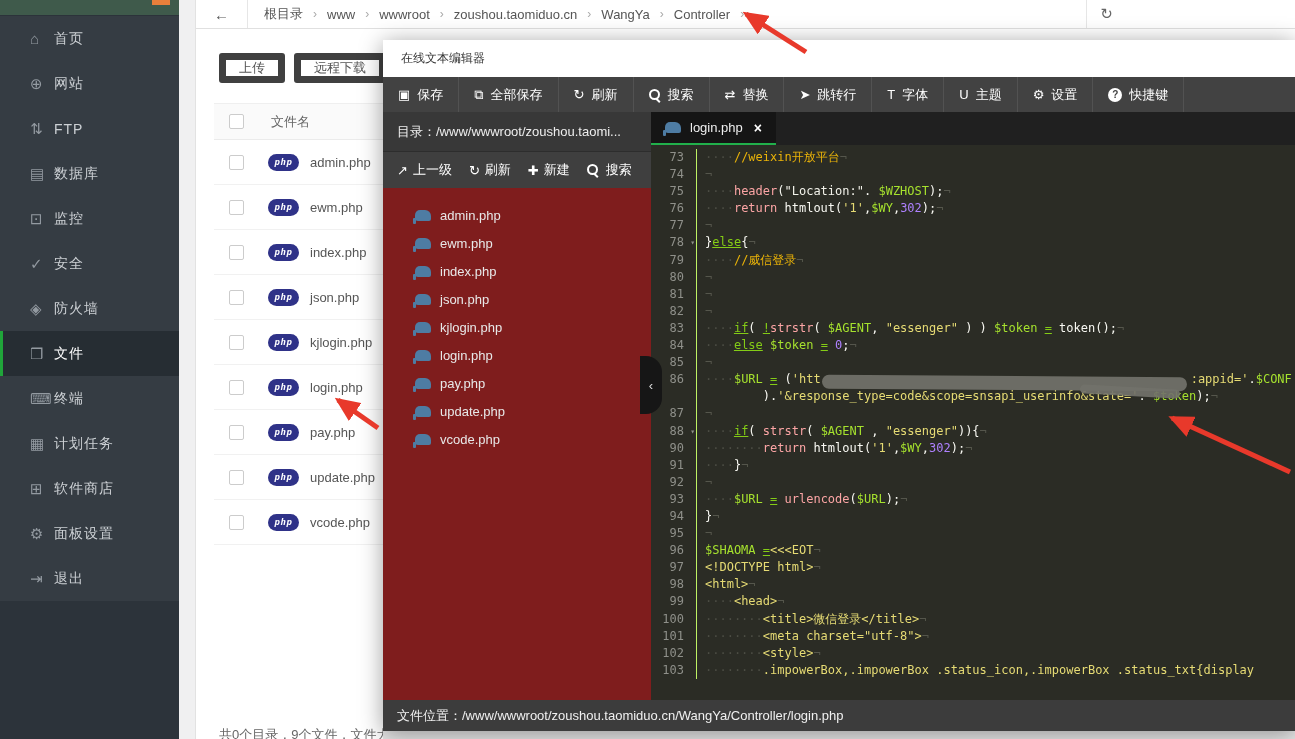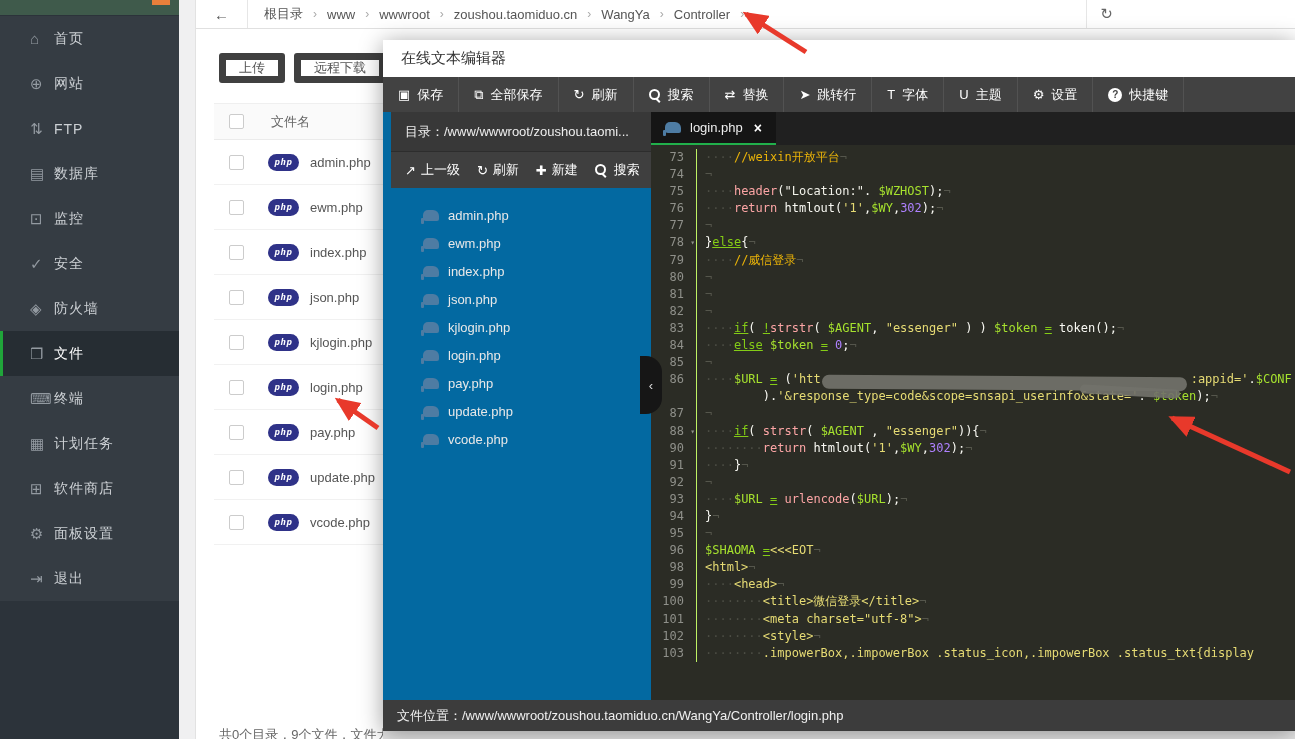--- a/index.html
+++ b/index.html
@@ -38,27 +38,27 @@
   .fm-row{ height:45px; display:flex; align-items:center; border-bottom:1px solid #f1f1f1; cursor:pointer; }
   .php-badge{ margin-left:24px; width:31px; height:17px; border-radius:9px; background:#2f3288; color:#fff; display:flex; align-items:center; justify-content:center; font:italic bold 9px "DejaVu Sans Mono",monospace; letter-spacing:.5px; flex:0 0 auto; }
   .fm-row .fname{ margin-left:11px; font-size:13px; color:#555; }
   .fm-footer{ position:absolute; left:23px; top:726px; font-size:13px; color:#666; white-space:nowrap; }
   .fm-footer .link{ color:#20a53a; cursor:pointer; }
 
   .under-modal-strip{ position:absolute; left:383px; top:731px; width:912px; height:8px; background:#e7e7e7; }
 
   
   .modal{ position:absolute; left:383px; top:40px; width:912px; height:691px; background:#2b2c25; box-shadow:0 3px 22px rgba(0,0,0,.38); }
-  .modal-header{ height:37px; background:#fff; display:flex; align-items:center; padding-left:18px; font-size:15px; color:#333; }
+  .modal-header{ height:37px; background:#fff; display:flex; align-items:center; padding-left:18px; font-size:12px; color:#333; }
   .ed-toolbar{ height:35px; background:#424242; display:flex; align-items:stretch; }
   .ed-btn{ display:flex; align-items:center; padding:0 15px; border-right:1px solid #525252; color:#fff; font-size:13px; cursor:pointer; white-space:nowrap; }
   .ed-btn .tb-ico{ margin-right:7px; font-size:13px; color:#fff; }
   .modal-body{ display:flex; height:588px; }
 
-  .tree{ width:268px; background:#0369a1; display:flex; flex-direction:column; flex:0 0 auto;padding-left:8px; }
+  .tree{ width:268px; background:#7f1d1d; display:flex; flex-direction:column; flex:0 0 auto; }
   .tree-dir{ height:40px; background:#383838; border-bottom:1px solid #2d2d2d; color:#eee; font-size:13px; display:flex; align-items:center; padding:0 14px; white-space:nowrap; overflow:hidden; }
   .tree-toolbar{ height:36px; background:#3f3f3f; display:flex; align-items:center; gap:17px; padding-left:14px; color:#fff; font-size:13px; }
   .tree-tb-btn{ display:flex; align-items:center; cursor:pointer; white-space:nowrap; }
   .tree-tb-btn .tb-ico{ margin-right:5px; font-size:13px; }
   .tree-list{ padding-top:13px; overflow:hidden; }
   .tree-item{ height:28px; display:flex; align-items:center; padding-left:32px; color:#e8e8e8; font-size:13px; cursor:pointer; white-space:nowrap; }
   .eleph{ display:inline-block; width:16px; height:11px; background:#4e7ca3; border-radius:5px 6px 2px 3px; position:relative; margin-right:9px; flex:0 0 auto; }
   .eleph::after{ content:""; position:absolute; left:-2px; bottom:-3px; width:3px; height:6px; background:#4e7ca3; border-radius:1px; }
 
   .collapse-handle{ position:absolute; left:257px; top:316px; width:22px; height:58px; background:#161616; border-radius:0 16px 16px 0; display:flex; align-items:center; justify-content:center; color:#ddd; font-size:13px; cursor:pointer; z-index:4; }
@@ -383,20 +383,21 @@
             <div class="code-row"><span class="gutter"></span><span class="code-line"><span class="tk-pl">        ).</span><span class="tk-st">'&amp;response_type=code&amp;scope=snsapi_userinfo&amp;state='</span><span class="tk-pl">. </span><span class="tk-va">$token</span><span class="tk-pl">);</span><span class="tk-eol">¬</span></span></div>
             <div class="code-row"><span class="gutter">87</span><span class="code-line"><span class="tk-eol">¬</span></span></div>
             <div class="code-row"><span class="gutter">88<span class="fold">▾</span></span><span class="code-line"><span class="tk-ws">····</span><span class="tk-kw">if</span><span class="tk-pl">( </span><span class="tk-fn">strstr</span><span class="tk-pl">( </span><span class="tk-va">$AGENT</span><span class="tk-pl"> , </span><span class="tk-st">"essenger"</span><span class="tk-pl">)){</span><span class="tk-eol">¬</span></span></div>
             <div class="code-row"><span class="gutter">90</span><span class="code-line"><span class="tk-ws">········</span><span class="tk-fn">return</span><span class="tk-pl"> htmlout(</span><span class="tk-st">'1'</span><span class="tk-pl">,</span><span class="tk-va">$WY</span><span class="tk-pl">,</span><span class="tk-nu">302</span><span class="tk-pl">);</span><span class="tk-eol">¬</span></span></div>
             <div class="code-row"><span class="gutter">91</span><span class="code-line"><span class="tk-ws">····</span><span class="tk-pl">}</span><span class="tk-eol">¬</span></span></div>
             <div class="code-row"><span class="gutter">92</span><span class="code-line"><span class="tk-eol">¬</span></span></div>
             <div class="code-row"><span class="gutter">93</span><span class="code-line"><span class="tk-ws">····</span><span class="tk-va">$URL</span><span class="tk-pl"> </span><span class="tk-kw">=</span><span class="tk-pl"> </span><span class="tk-fn">urlencode</span><span class="tk-pl">(</span><span class="tk-va">$URL</span><span class="tk-pl">);</span><span class="tk-eol">¬</span></span></div>
             <div class="code-row"><span class="gutter">94</span><span class="code-line"><span class="tk-pl">}</span><span class="tk-eol">¬</span></span></div>
             <div class="code-row"><span class="gutter">95</span><span class="code-line"><span class="tk-eol">¬</span></span></div>
             <div class="code-row"><span class="gutter">96</span><span class="code-line"><span class="tk-va">$SHAOMA</span><span class="tk-pl"> </span><span class="tk-kw">=</span><span class="tk-st">&lt;&lt;&lt;EOT</span><span class="tk-eol">¬</span></span></div>
+            <div class="code-row"><span class="gutter">97</span><span class="code-line"><span class="tk-st">&lt;!DOCTYPE html&gt;</span><span class="tk-eol">¬</span></span></div>
             <div class="code-row"><span class="gutter">98</span><span class="code-line"><span class="tk-st">&lt;html&gt;</span><span class="tk-eol">¬</span></span></div>
             <div class="code-row"><span class="gutter">99</span><span class="code-line"><span class="tk-ws">····</span><span class="tk-st">&lt;head&gt;</span><span class="tk-eol">¬</span></span></div>
             <div class="code-row"><span class="gutter">100</span><span class="code-line"><span class="tk-ws">········</span><span class="tk-st">&lt;title&gt;微信登录&lt;/title&gt;</span><span class="tk-eol">¬</span></span></div>
             <div class="code-row"><span class="gutter">101</span><span class="code-line"><span class="tk-ws">········</span><span class="tk-st">&lt;meta charset="utf-8"&gt;</span><span class="tk-eol">¬</span></span></div>
             <div class="code-row"><span class="gutter">102</span><span class="code-line"><span class="tk-ws">········</span><span class="tk-st">&lt;style&gt;</span><span class="tk-eol">¬</span></span></div>
             <div class="code-row"><span class="gutter">103</span><span class="code-line"><span class="tk-ws">········</span><span class="tk-st">.impowerBox,.impowerBox .status_icon,.impowerBox .status_txt{display</span></span></div>
           </div>
       </div>
     </div>
     <div class="collapse-handle">

